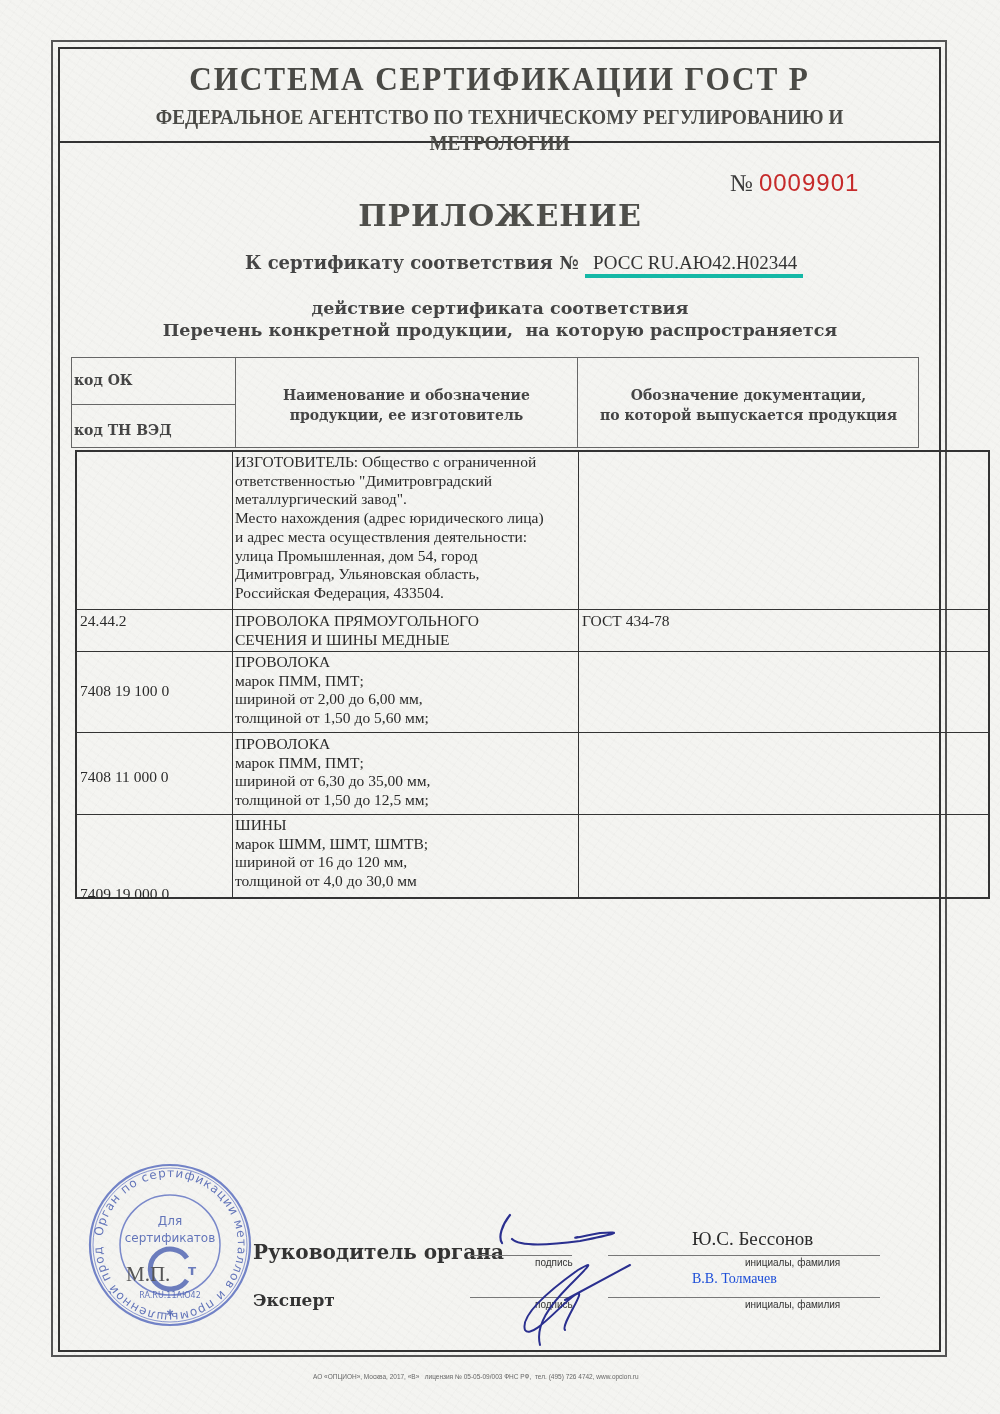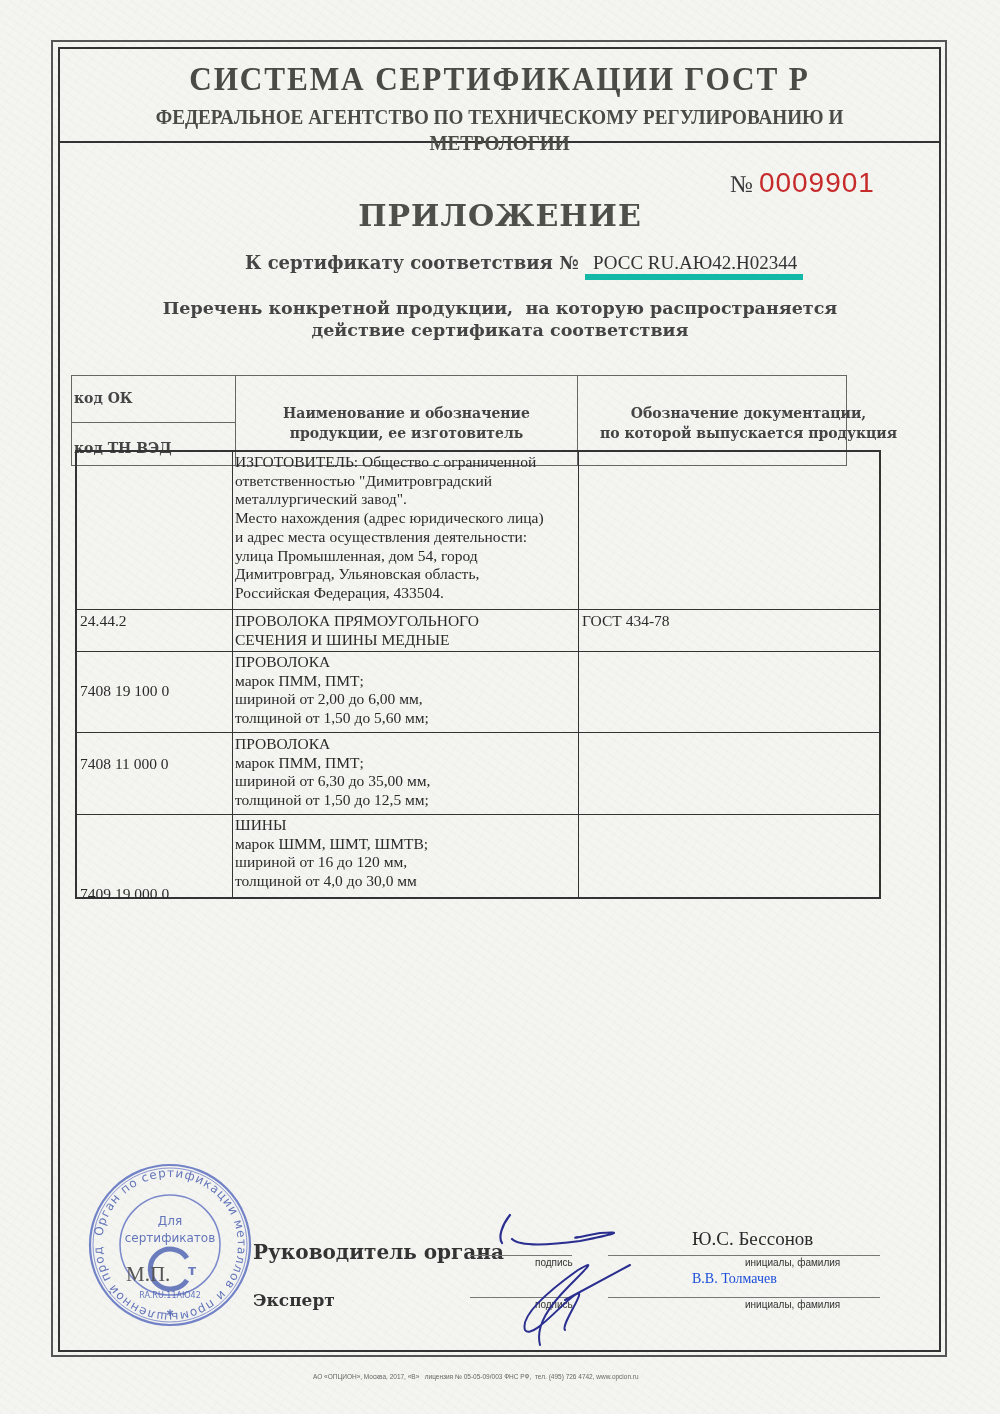--- a/index.html
+++ b/index.html
@@ -33,46 +33,46 @@
     transform:scaleX(0.92);
   }
   .agency {
     left:58px; width:883px; top:104px; text-align:center;
     font-family:"Liberation Serif", serif; font-weight:bold;
     font-size:22px; color:#4a4a46; letter-spacing:0px;
     transform:scaleX(0.87);
   }
   .number-wrap { left:730px; top:167px; font-size:26px; white-space:nowrap; }
   .num-sign { font-family:"Liberation Serif", serif; color:#3a3a3a; font-size:24px; margin-right:6px; }
-  .num-val { font-family:"Liberation Sans", sans-serif; color:#c62a2a; font-size:28px; letter-spacing:1px; }
+  .num-val { font-family:"Liberation Sans", sans-serif; color:#c62a2a; font-size:24px; letter-spacing:1px; }
   .appendix {
     left:0; width:1000px; top:198px; text-align:center;
     font-family:"DejaVu Serif", serif; font-weight:bold; font-size:30px; color:#4e4e4a; letter-spacing:1px;
   }
   .cert-line { left:245px; top:252px; font-size:18px; font-weight:bold; color:#444; white-space:nowrap; }
-  .cert-no { display:inline-block; border-bottom:6px solid #14b8a6; padding:0 6px 0 8px; min-width:200px;
+  .cert-no { display:inline-block; border-bottom:4px solid #14b8a6; padding:0 6px 0 8px; min-width:200px;
     font-family:"Liberation Serif", serif; font-weight:normal; font-size:19px; color:#333; }
   .list-title {
     left:0; width:1000px; top:297px; text-align:center; font-size:17.5px; font-weight:bold;
     color:#444; line-height:22px;
   }
 
   
-  .htable { position:absolute; left:71px; top:375px; width:776px; height:91px; border:1px solid #666; box-sizing:border-box; }
+  .htable { position:absolute; left:71px; top:357px; width:848px; height:91px; border:1px solid #666; box-sizing:border-box; }
   .h-col1-div { position:absolute; left:163px; top:0; width:1px; height:100%; background:#666; }
   .h-col2-div { position:absolute; left:505px; top:0; width:1px; height:100%; background:#666; }
   .h-row-div { position:absolute; left:0; top:46px; width:163px; height:1px; background:#666; }
   .h-cell { position:absolute; font-size:14px; font-weight:bold; color:#444; }
   .h-kod-ok { left:2px; top:14px; }
   .h-kod-tn { left:2px; top:64px; }
   .h-name { left:164px; width:341px; top:27px; text-align:center; line-height:20px; }
   .h-doc { left:506px; width:341px; top:27px; text-align:center; line-height:20px; }
 
   
-  .dtable { position:absolute; left:75px; top:450px; width:806px; height:449px; border:2px solid #333; box-sizing:border-box;
+  .dtable { position:absolute; left:75px; top:450px; width:915px; height:449px; border:2px solid #333; box-sizing:border-box;
     font-family:"Liberation Serif", serif; font-size:15.5px; color:#2a2a2a; }
   .d-vdiv { position:absolute; top:0; width:1px; height:100%; background:#333; }
   .d-hdiv { position:absolute; left:0; width:100%; height:1px; background:#333; }
   .d-cell { position:absolute; line-height:18.7px; white-space:nowrap; }
   .c1 { left:3px; }
   .c2 { left:158px; }
   .c3 { left:505px; }
   .mfr { top:1px; }
 </style>
 </head>
@@ -91,22 +91,22 @@
 </div>
 
 <div class="abs appendix">ПРИЛОЖЕНИЕ</div>
 
 <div class="abs cert-line">
   <span>К сертификату соответствия №</span>
   <span class="cert-no">РОСС RU.АЮ42.Н02344</span>
 </div>
 
 <div class="abs list-title">
+  <div>действие сертификата соответствия</div>
   <div style="white-space:pre;">Перечень конкретной продукции,  на которую распространяется</div>
-  <div>действие сертификата соответствия</div>
 </div>
 
 <div class="htable">
   <div class="h-col1-div"></div>
   <div class="h-col2-div"></div>
   <div class="h-row-div"></div>
   <div class="h-cell h-kod-ok">код ОК</div>
   <div class="h-cell h-kod-tn">код ТН ВЭД</div>
   <div class="h-cell h-doc">
     <div>Обозначение документации,</div>
@@ -145,21 +145,21 @@
   <div class="d-cell c3" style="top:160px;">ГОСТ 434-78</div>
 
   <div class="d-cell c1" style="top:230px;">7408 19 100 0</div>
   <div class="d-cell c2" style="top:201px;">
     <div>ПРОВОЛОКА</div>
     <div>марок ПММ, ПМТ;</div>
     <div>шириной от 2,00 до 6,00 мм,</div>
     <div>толщиной от 1,50 до 5,60 мм;</div>
   </div>
 
-  <div class="d-cell c1" style="top:303px;text-align:center;">7408 11 000 0</div>
+  <div class="d-cell c1" style="top:316px;text-align:center;">7408 11 000 0</div>
   <div class="d-cell c2" style="top:283px;">
     <div>ПРОВОЛОКА</div>
     <div>марок ПММ, ПМТ;</div>
     <div>шириной от 6,30 до 35,00 мм,</div>
     <div>толщиной от 1,50 до 12,5 мм;</div>
   </div>
 
   <div class="d-cell c1" style="top:385px;margin-top:48px;">7409 19 000 0</div>
   <div class="d-cell c2" style="top:364px;">
     <div>ШИНЫ</div>

